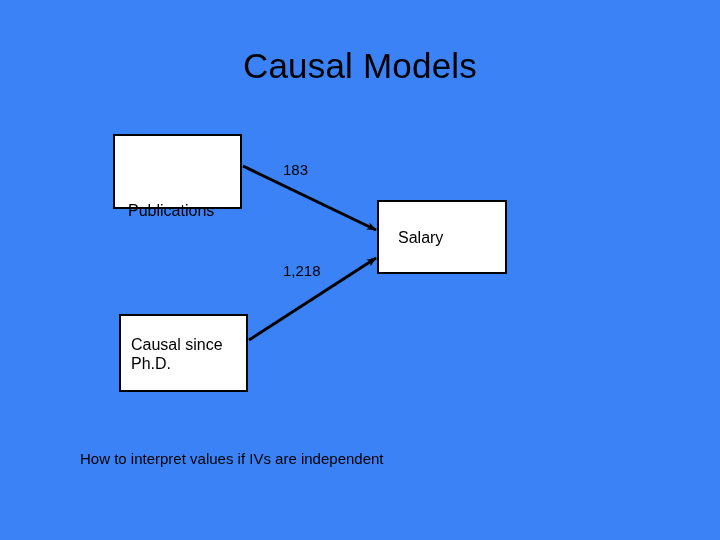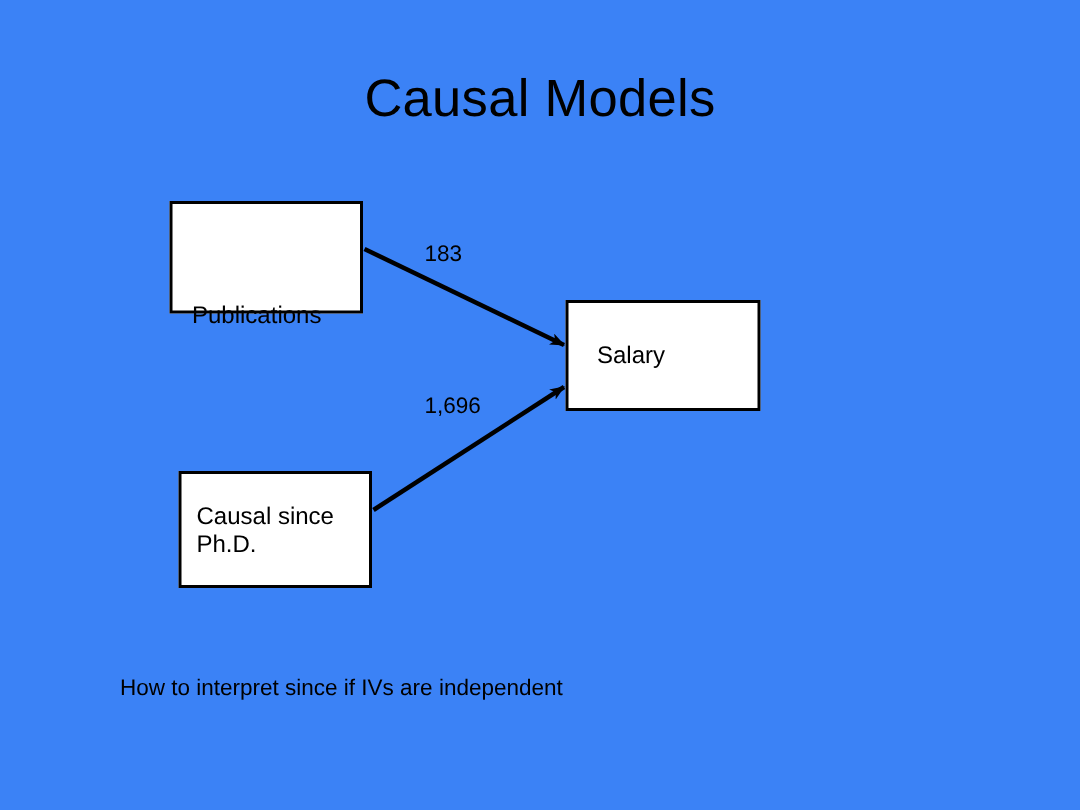--- a/index.html
+++ b/index.html
@@ -100,17 +100,17 @@
 
   <div class="node-box" id="box-salary"></div>
   <div class="node-label" id="label-salary">Salary</div>
 
   <div class="node-box" id="box-years"></div>
   <div class="node-label" id="label-years">Causal since
 Ph.D.</div>
 
   <div class="edge-label" id="edge-label-pub-salary">183</div>
 
-  <div class="edge-label" id="edge-label-years-salary">1,696</div>
+  <div class="edge-label" id="edge-label-years-salary">1,218</div>
 
-  <div id="caption">How to interpret since if IVs are independent</div>
+  <div id="caption">How to interpret values if IVs are independent</div>
 
 </div>
 
 </body></html>

